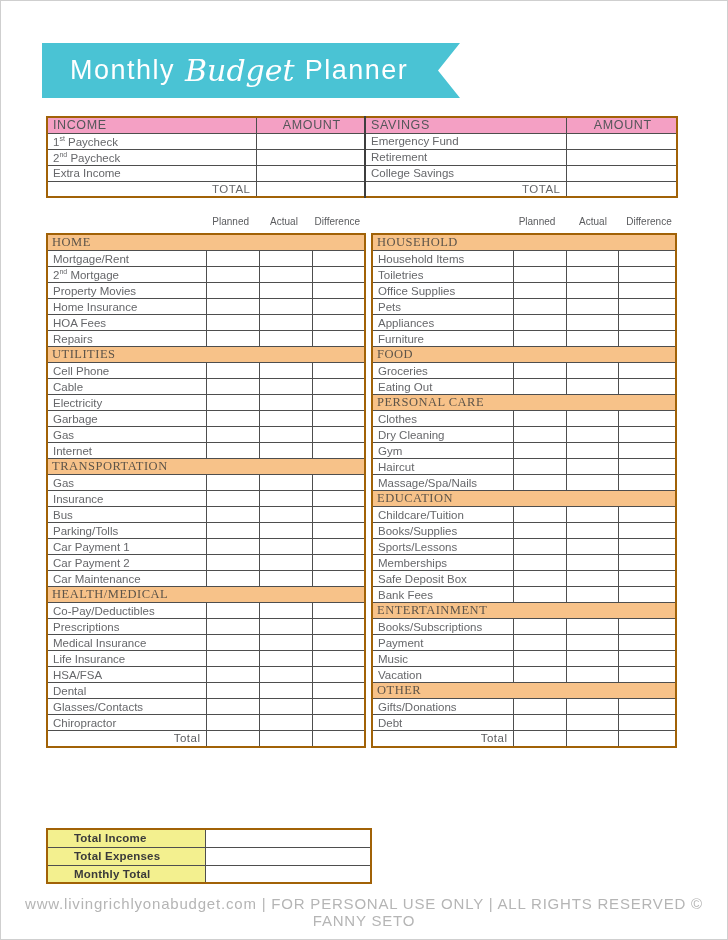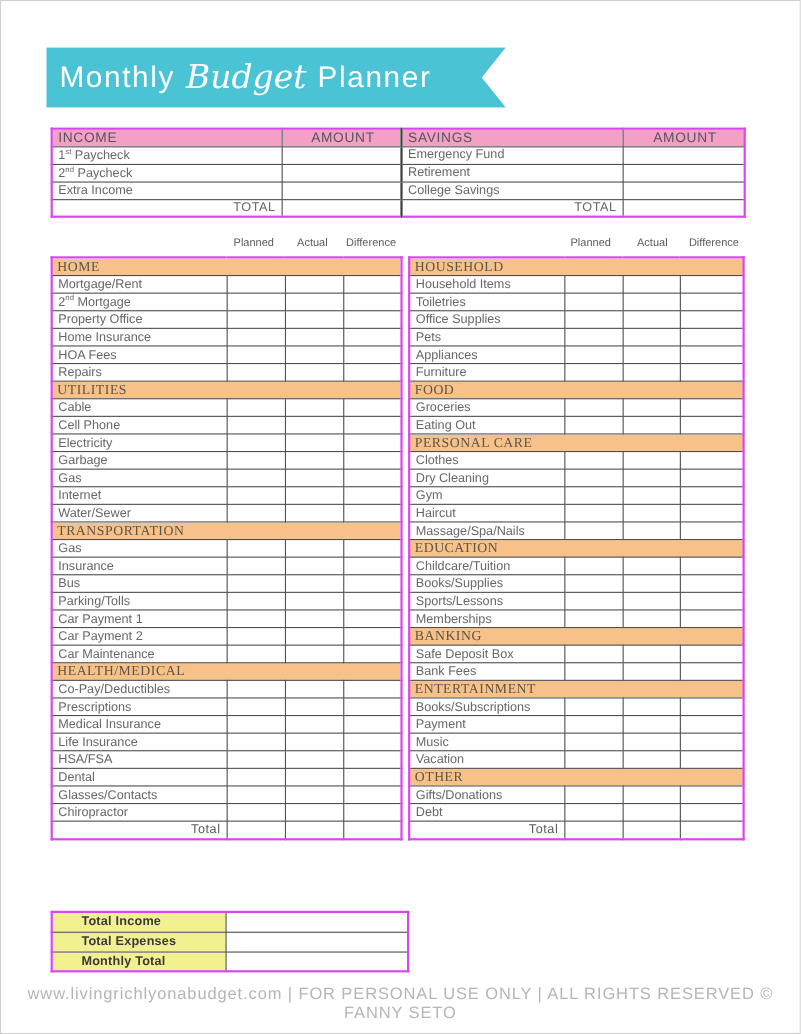--- a/index.html
+++ b/index.html
@@ -7,37 +7,37 @@
     position:relative; width:726px; height:938px;
     background:#fff; border:1px solid #cfcfcf;
     font-family:"Liberation Sans", sans-serif; color:#626366;
     overflow:hidden;
   }
   
   .banner {
     position:absolute; left:41px; top:42px; width:418px; height:55px;
     background:var(--banner-teal,#4AC3D4);
     clip-path:polygon(0 0,100% 0,calc(100% - 22px) 50%,100% 100%,0 100%);
-    display:flex; align-items:center; padding-left:12px; box-sizing:border-box;
+    display:flex; align-items:center; padding-left:28px; box-sizing:border-box;
   }
   .banner .t-light {
     color:#fff; font-size:27px; letter-spacing:1.5px; font-weight:normal;
   }
   .banner .t-script {
     color:#fff; font-family:"DejaVu Serif", serif; font-style:italic;
     font-size:30px; margin:0 10px; font-weight:normal;
   }
   
   table { border-collapse:collapse; table-layout:fixed; position:absolute; background:#fff; }
   td, th {
     border:1px solid #4e4e4e; height:16px; padding:0 2px 0 5px;
     font-size:11.5px; font-weight:normal; color:#66676a; text-align:left;
     overflow:hidden; white-space:nowrap; box-sizing:border-box;
   }
-  table { border:2px solid #d946ef; }
+  table { border:2px solid #a16207; }
   .val { padding:0; }
   
   #income-table { left:45px; top:115px; width:630px; }
   #income-table th {
     background:var(--header-pink,#F4A0C4); font-size:12.5px;
     letter-spacing:.6px; color:#55565a;
   }
   #income-table th.amount { text-align:center; }
   #income-table td.sav, #income-table th.sav { border-left:2px solid #3e3e3e; }
   .total-label { text-align:right; padding-right:5px; letter-spacing:.5px; }
@@ -152,21 +152,21 @@
           <td class="val"></td>
           <td class="val"></td>
         </tr>
         <tr>
           <td>2<sup>nd</sup> Mortgage</td>
           <td class="val"></td>
           <td class="val"></td>
           <td class="val"></td>
         </tr>
         <tr>
-          <td>Property Office</td>
+          <td>Property Movies</td>
           <td class="val"></td>
           <td class="val"></td>
           <td class="val"></td>
         </tr>
         <tr>
           <td>Home Insurance</td>
           <td class="val"></td>
           <td class="val"></td>
           <td class="val"></td>
         </tr>
@@ -179,57 +179,51 @@
         <tr>
           <td>Repairs</td>
           <td class="val"></td>
           <td class="val"></td>
           <td class="val"></td>
         </tr>
         <tr class="section-row">
           <td colspan="4">UTILITIES</td>
         </tr>
         <tr>
+          <td>Cell Phone</td>
+          <td class="val"></td>
+          <td class="val"></td>
+          <td class="val"></td>
+        </tr>
+        <tr>
           <td>Cable</td>
           <td class="val"></td>
           <td class="val"></td>
           <td class="val"></td>
         </tr>
         <tr>
-          <td>Cell Phone</td>
-          <td class="val"></td>
-          <td class="val"></td>
-          <td class="val"></td>
-        </tr>
-        <tr>
           <td>Electricity</td>
           <td class="val"></td>
           <td class="val"></td>
           <td class="val"></td>
         </tr>
         <tr>
           <td>Garbage</td>
           <td class="val"></td>
           <td class="val"></td>
           <td class="val"></td>
         </tr>
         <tr>
           <td>Gas</td>
           <td class="val"></td>
           <td class="val"></td>
           <td class="val"></td>
         </tr>
         <tr>
           <td>Internet</td>
-          <td class="val"></td>
-          <td class="val"></td>
-          <td class="val"></td>
-        </tr>
-        <tr>
-          <td>Water/Sewer</td>
           <td class="val"></td>
           <td class="val"></td>
           <td class="val"></td>
         </tr>
         <tr class="section-row">
           <td colspan="4">TRANSPORTATION</td>
         </tr>
         <tr>
           <td>Gas</td>
           <td class="val"></td>
@@ -447,23 +441,20 @@
           <td class="val"></td>
           <td class="val"></td>
           <td class="val"></td>
         </tr>
         <tr>
           <td>Memberships</td>
           <td class="val"></td>
           <td class="val"></td>
           <td class="val"></td>
         </tr>
-        <tr class="section-row">
-          <td colspan="4">BANKING</td>
-        </tr>
         <tr>
           <td>Safe Deposit Box</td>
           <td class="val"></td>
           <td class="val"></td>
           <td class="val"></td>
         </tr>
         <tr>
           <td>Bank Fees</td>
           <td class="val"></td>
           <td class="val"></td>

